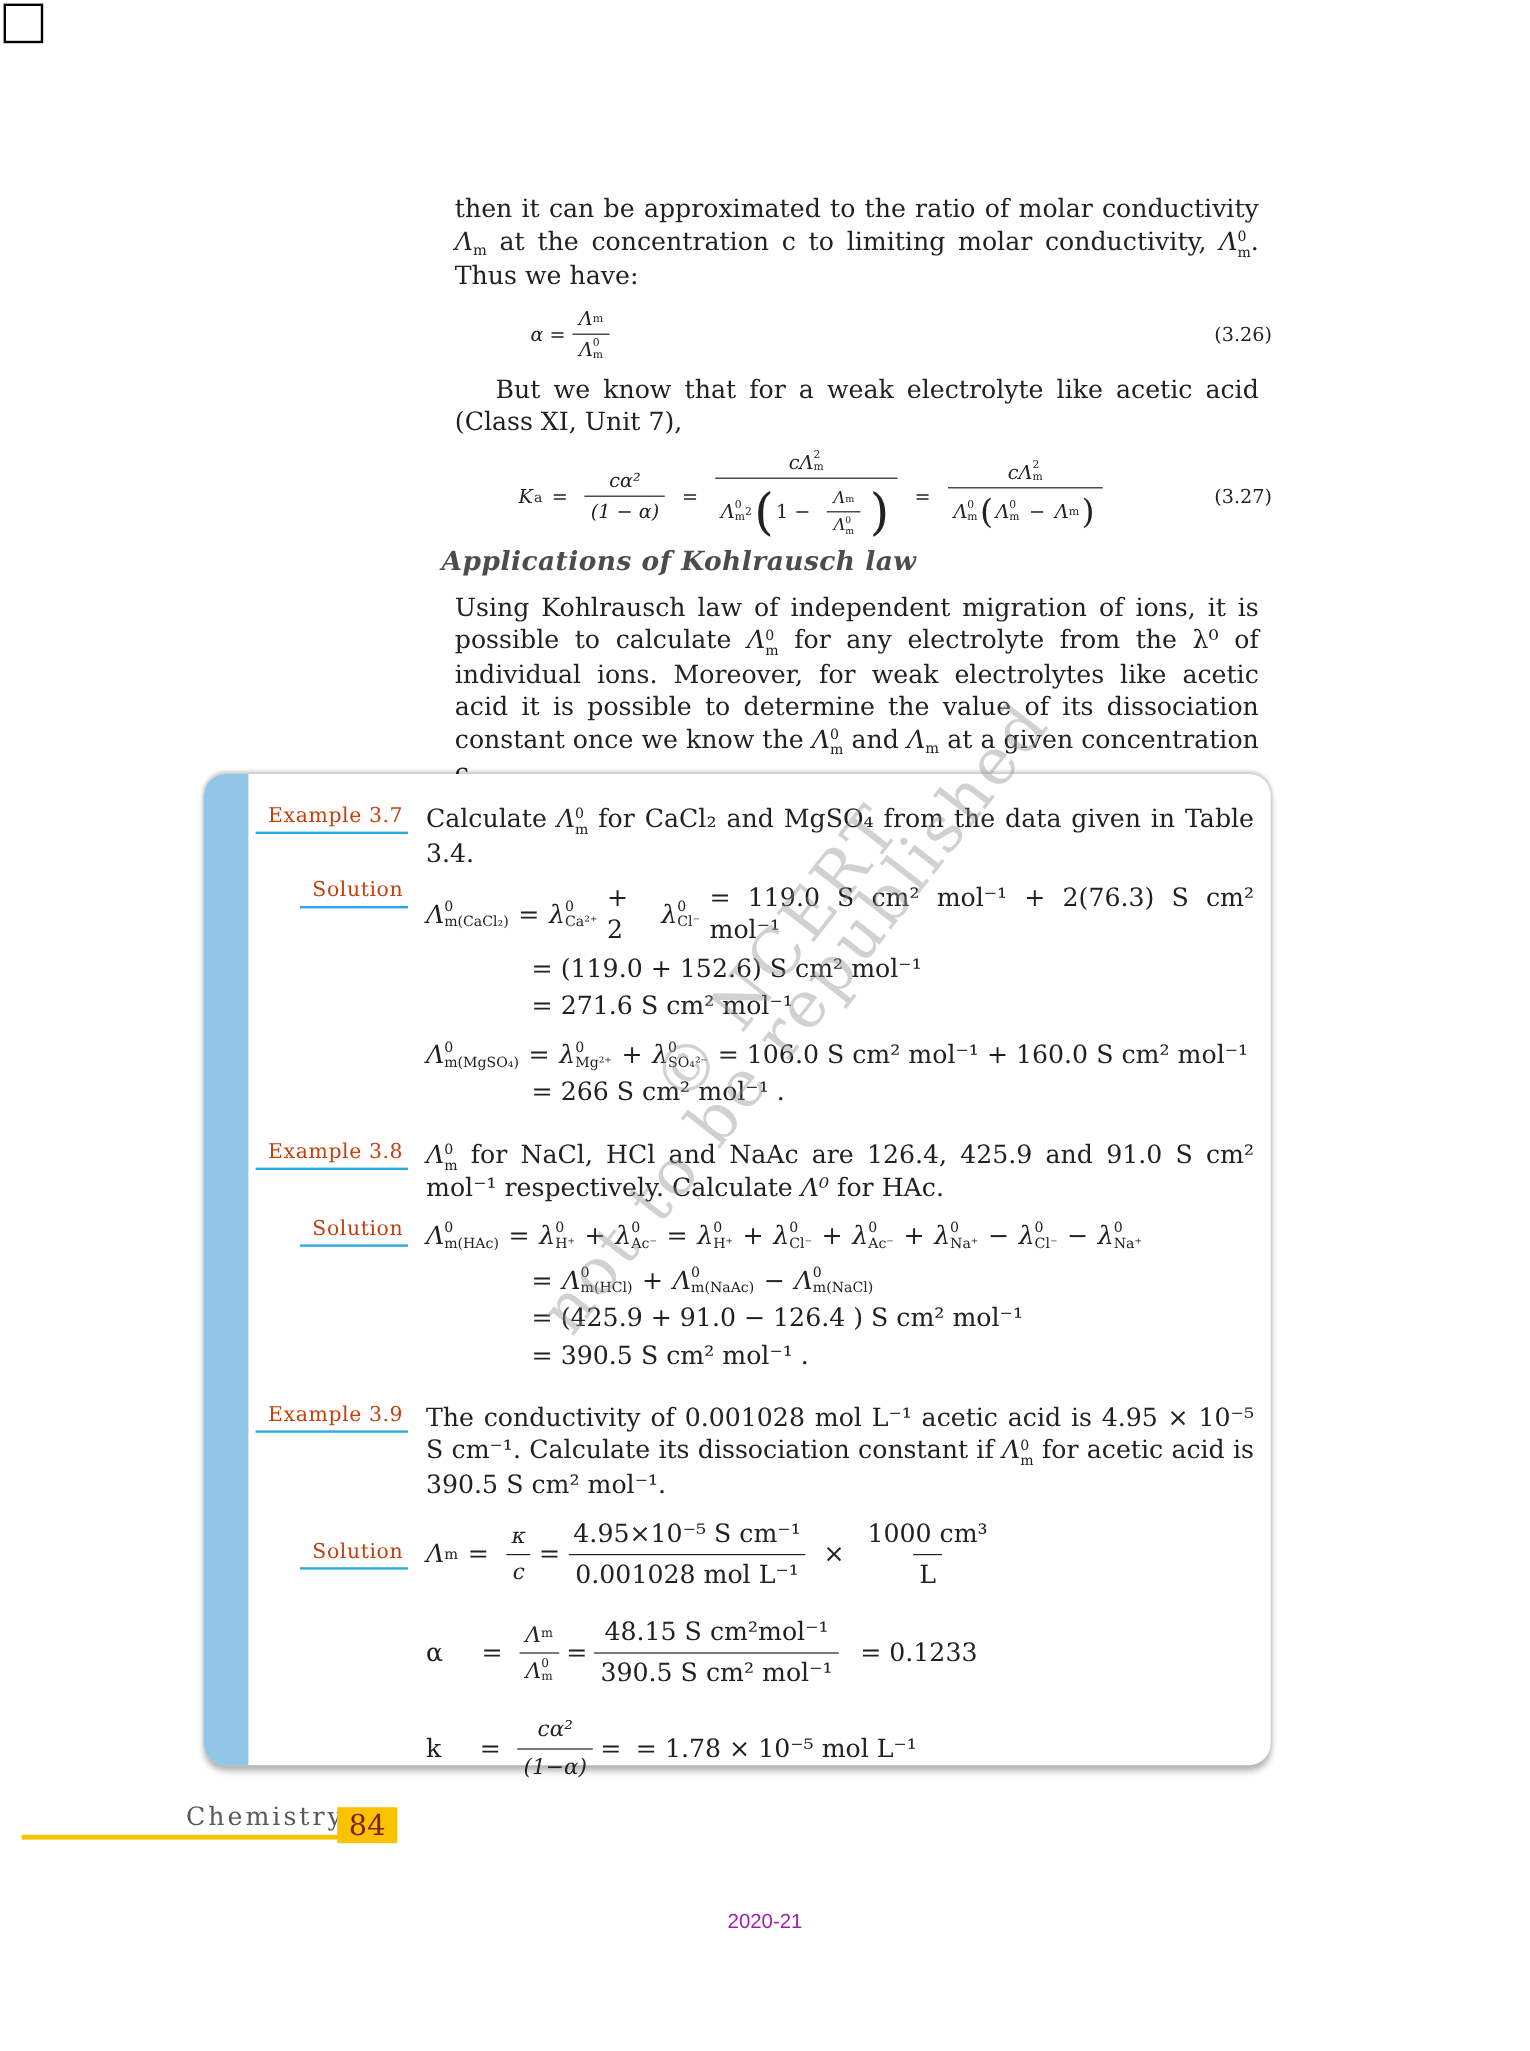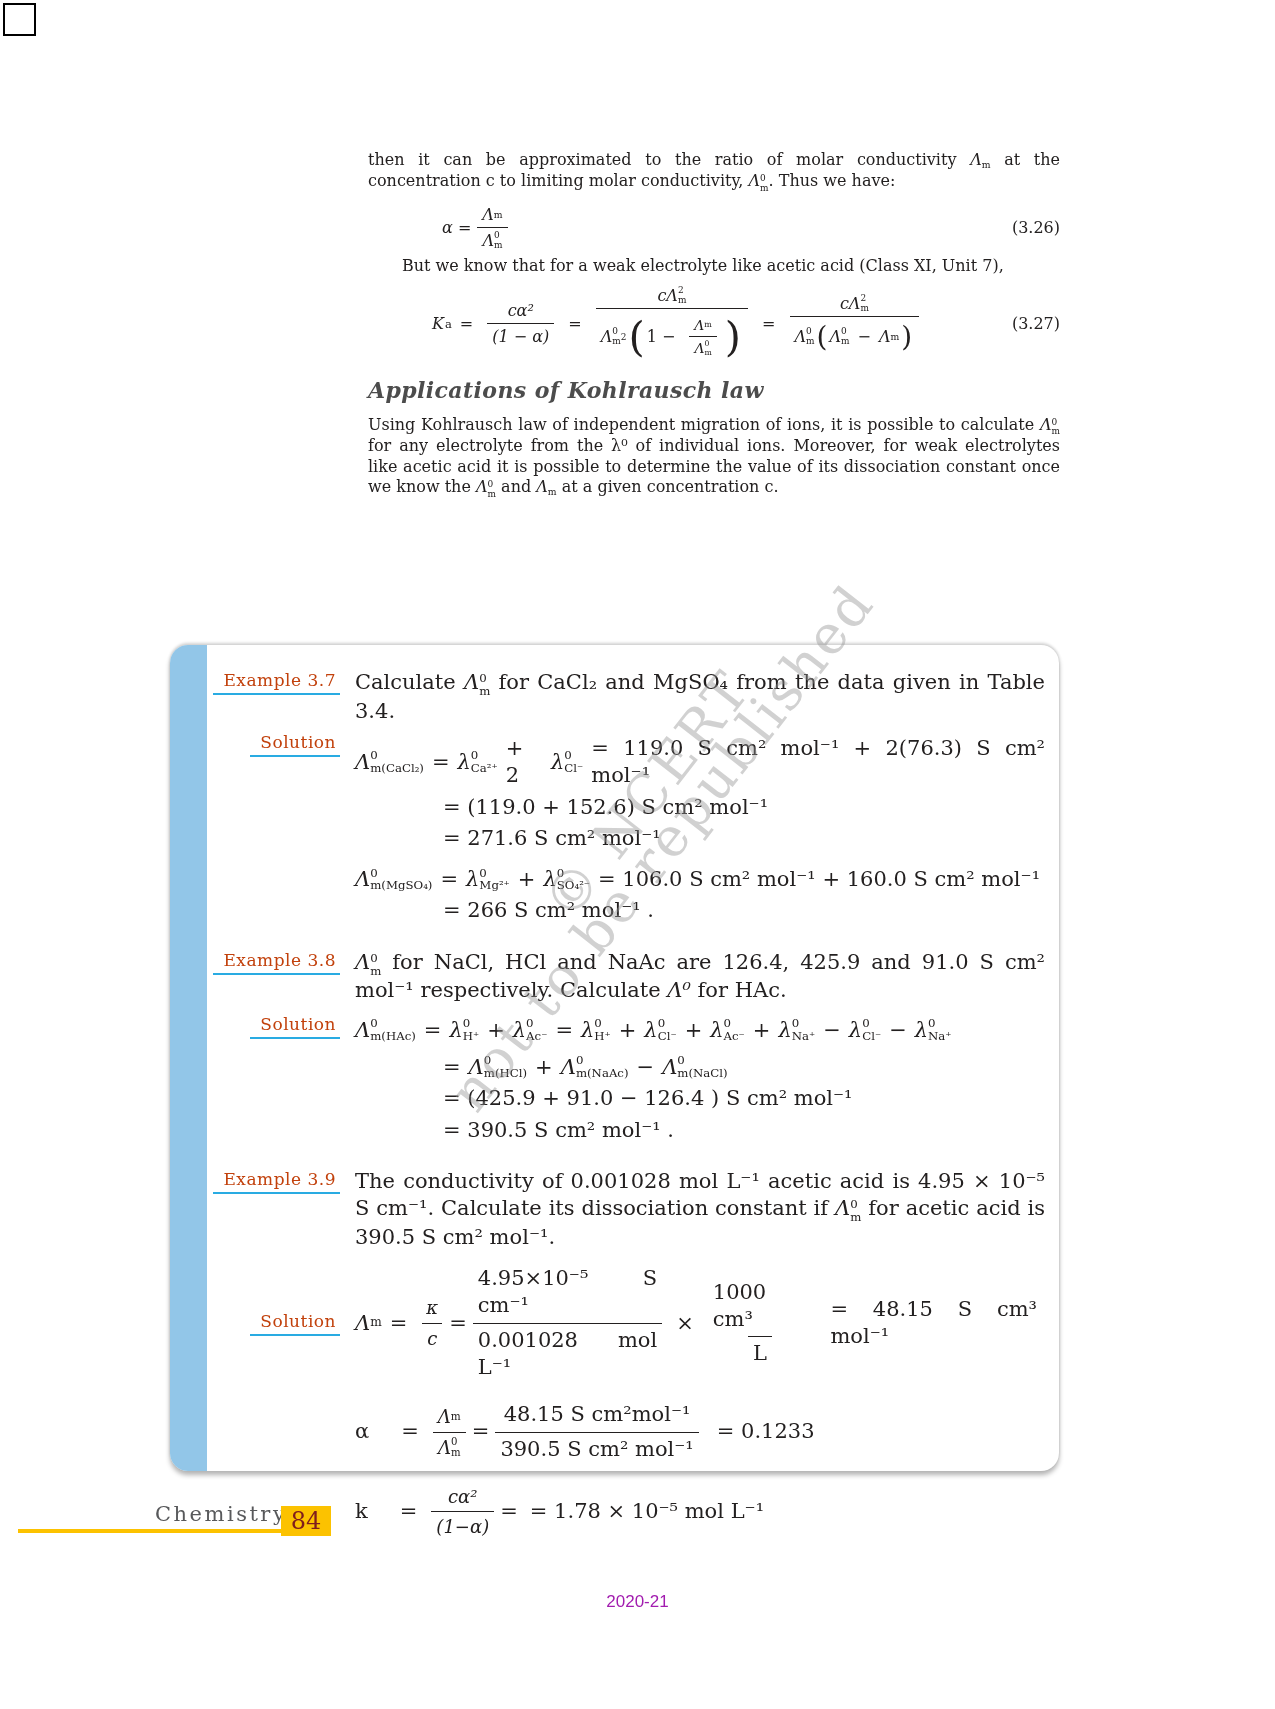--- a/index.html
+++ b/index.html
@@ -3,21 +3,21 @@
 <meta charset="utf-8">
 <style>
   *{box-sizing:border-box}
   html,body{margin:0;padding:0}
   body{width:1275px;height:1709px;position:relative;background:#fff;overflow:hidden;
        font-family:"DejaVu Serif",serif;color:#232020}
   .corner{position:absolute;left:3px;top:3px;width:33px;height:33px;border:2px solid #000;background:#fff}
 
   
   .content{position:absolute;left:368px;top:150px;width:692px}
-  .para{margin:0;font-size:16px;line-height:1.28;text-align:justify}
+  .para{margin:11px;font-size:21px;line-height:1.28;text-align:justify}
   .indent{text-indent:34px}
   .it{font-style:italic}
   .sb{font-size:58%;vertical-align:-0.35em}
   .ss{display:inline-block;vertical-align:-0.5em;line-height:1;font-size:56%;text-align:left;font-style:normal}
   .ss>span{display:block}
   .ss>span:first-child{margin-bottom:1px}
   sup.s2{font-size:56%;vertical-align:0.65em}
   .ksub{font-size:72%;vertical-align:-0.55em;margin-left:1px}
 
   .eqrow{display:flex;align-items:center}
@@ -25,21 +25,21 @@
   .eqtag{margin-left:auto;font-size:16px}
   .frac{display:inline-flex;flex-direction:column;align-items:center;vertical-align:middle;margin:0 6px}
   .frac>.n{display:flex;align-items:center;justify-content:center;padding:0 5px 3px}
   .frac>.d{display:flex;align-items:center;justify-content:center;border-top:1.6px solid #232020;padding:3px 5px 0}
   .sm{font-size:86%}
   .r{display:inline-flex;align-items:center}
   .op{margin:0 8px}
   .tk{margin-right:8px}
   .bigp{font-size:260%;font-weight:400;margin:0 2px}
   .medp{font-size:175%;margin:0 2px}
-  .heading{font-size:22px;font-weight:bold;font-style:italic;color:#4c4c4c;letter-spacing:0.4px;margin:16px 0 12px}
+  .heading{font-size:22px;font-weight:bold;font-style:italic;color:#4c4c4c;letter-spacing:0.4px;margin:4px 0 12px}
 
   
   .exbox{position:absolute;left:170px;top:645px;width:889px;height:826px;background:#fff;border-radius:18px;
          box-shadow:0 -2px 3px rgba(0,0,0,0.18),0 4px 5px rgba(0,0,0,0.30)}
   .strip{position:absolute;left:0;top:0;bottom:0;width:37px;background:#92C6E8;border-radius:18px 0 0 18px}
   .exinner{position:absolute;left:37px;top:0;right:0;padding:24px 12px 0 0}
   .exrow{display:flex;margin-bottom:4px}
   .vcenter{align-items:center}
   .exlabel{width:148px;flex-shrink:0;text-align:right;padding-right:15px;padding-top:1px}
   .exlab{display:inline-block;color:#c2410c;font-size:17px;letter-spacing:0.5px;white-space:nowrap;
@@ -407,21 +407,20 @@
             <span>=</span>
             <span class="frac">
               <span class="n">4.95×10⁻⁵ S cm⁻¹</span>
               <span class="d">0.001028 mol L⁻¹</span>
             </span>
             <span class="op">×</span>
             <span class="frac">
               <span class="n">1000 cm³</span>
               <span class="d">L</span>
             </span>
-            <span class="tk" style="margin-left:12px">= 48.15 S cm³ mol⁻¹</span>
           </div>
         </div>
       </div>
 
       <div class="exrow vcenter" style="margin-top:12px">
         <div class="exlabel"></div>
         <div class="exbody">
           <div class="eqline">
             <span class="sp30">α</span>
             <span class="tk">=</span>

